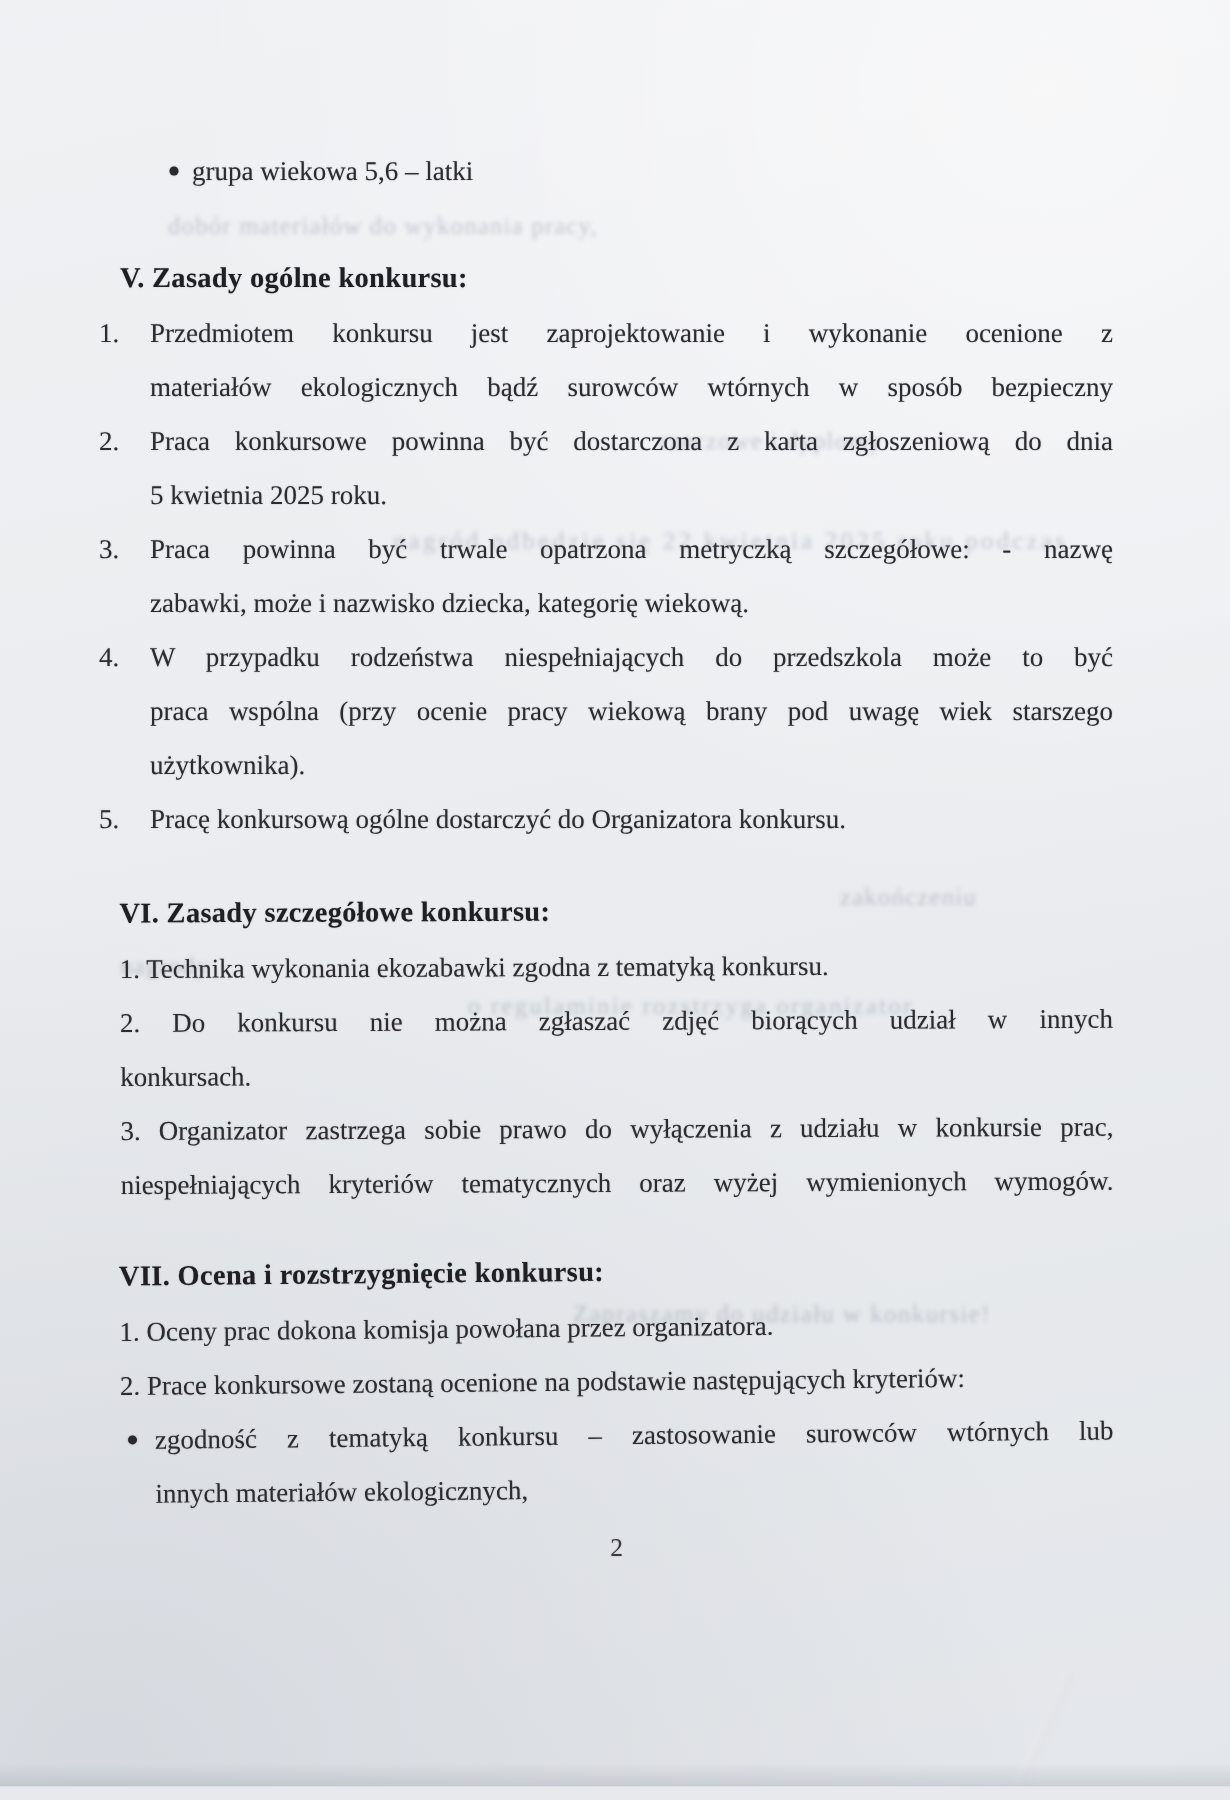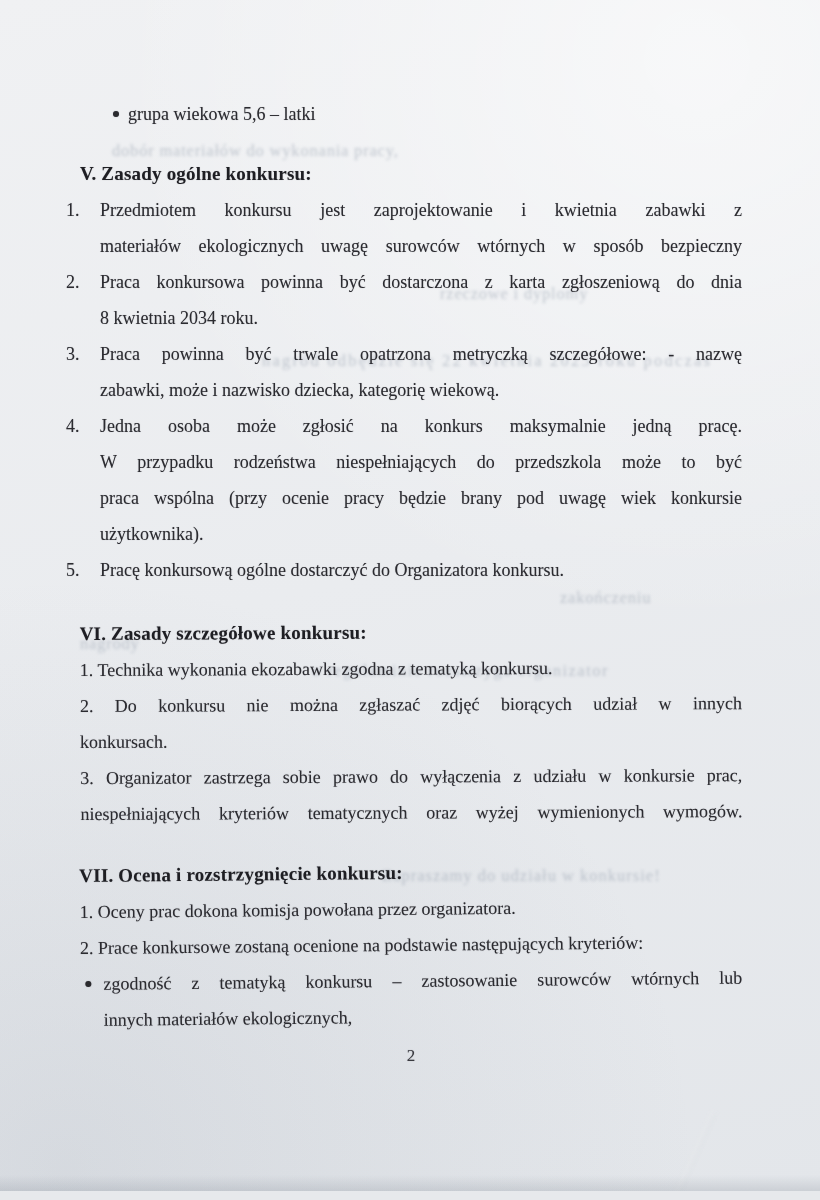--- a/index.html
+++ b/index.html
@@ -28,21 +28,21 @@
     color:#2b2b30;font-size:18px;
     text-shadow:0 0 1px rgba(60,60,70,0.35);
   }
   .ln{line-height:36px;}
   .jl{text-align:justify;text-align-last:justify;}
   .ll{text-align:left;}
   .heading{
     font-weight:bold;font-size:19px;line-height:36px;color:#1e1e23;
     letter-spacing:0.2px;
   }
-  .h-v{margin-top:24px;}
+  .h-v{margin-top:36px;}
   .h-vi{margin-top:28px;}
   .h-vii{margin-top:26px;}
   .vitem{position:relative;padding-left:20px;}
   .vitem .num{position:absolute;left:-14px;top:0;width:30px;line-height:36px;text-align:left;}
   .bullet-item{position:relative;}
   .bullet-item .dot{
     position:absolute;width:6px;height:6px;border-radius:50%;
     background:#2a2a2e;top:15px;box-shadow:0 0 1px rgba(60,60,70,0.5);
   }
   .intro{padding-left:48px;}
@@ -84,41 +84,40 @@
     <div class="bullet-item intro">
       <span class="dot"></span>
       <div class="ln ll">grupa wiekowa 5,6 – latki</div>
     </div>
 
     <div class="sec-v">
       <div class="heading h-v">V. Zasady ogólne konkursu:</div>
 
       <div class="vitem">
         <span class="num">1.</span>
-        <div class="ln jl">Przedmiotem konkursu jest zaprojektowanie i kwietnia zabawki z</div>
-        <div class="ln jl">materiałów ekologicznych uwagę surowców wtórnych w sposób bezpieczny</div>
+        <div class="ln jl">Przedmiotem konkursu jest zaprojektowanie i wykonanie ocenione z</div>
+        <div class="ln jl">materiałów ekologicznych bądź surowców wtórnych w sposób bezpieczny</div>
       </div>
 
       <div class="vitem">
         <span class="num">2.</span>
-        <div class="ln jl">Praca konkursowa powinna być dostarczona z karta zgłoszeniową do dnia</div>
-        <div class="ln ll">8 kwietnia 2034 roku.</div>
+        <div class="ln jl">Praca konkursowe powinna być dostarczona z karta zgłoszeniową do dnia</div>
+        <div class="ln ll">5 kwietnia 2025 roku.</div>
       </div>
 
       <div class="vitem">
         <span class="num">3.</span>
         <div class="ln jl">Praca powinna być trwale opatrzona metryczką szczegółowe: - nazwę</div>
         <div class="ln ll">zabawki, może i nazwisko dziecka, kategorię wiekową.</div>
       </div>
 
       <div class="vitem">
         <span class="num">4.</span>
-        <div class="ln jl">Jedna osoba może zgłosić na konkurs maksymalnie jedną pracę.</div>
         <div class="ln jl">W przypadku rodzeństwa niespełniających do przedszkola może to być</div>
-        <div class="ln jl">praca wspólna (przy ocenie pracy będzie brany pod uwagę wiek konkursie</div>
+        <div class="ln jl">praca wspólna (przy ocenie pracy wiekową brany pod uwagę wiek starszego</div>
         <div class="ln ll">użytkownika).</div>
       </div>
 
       <div class="vitem">
         <span class="num">5.</span>
         <div class="ln ll">Pracę konkursową ogólne dostarczyć do Organizatora konkursu.</div>
       </div>
     </div>
 
     <div class="sec-vi">

